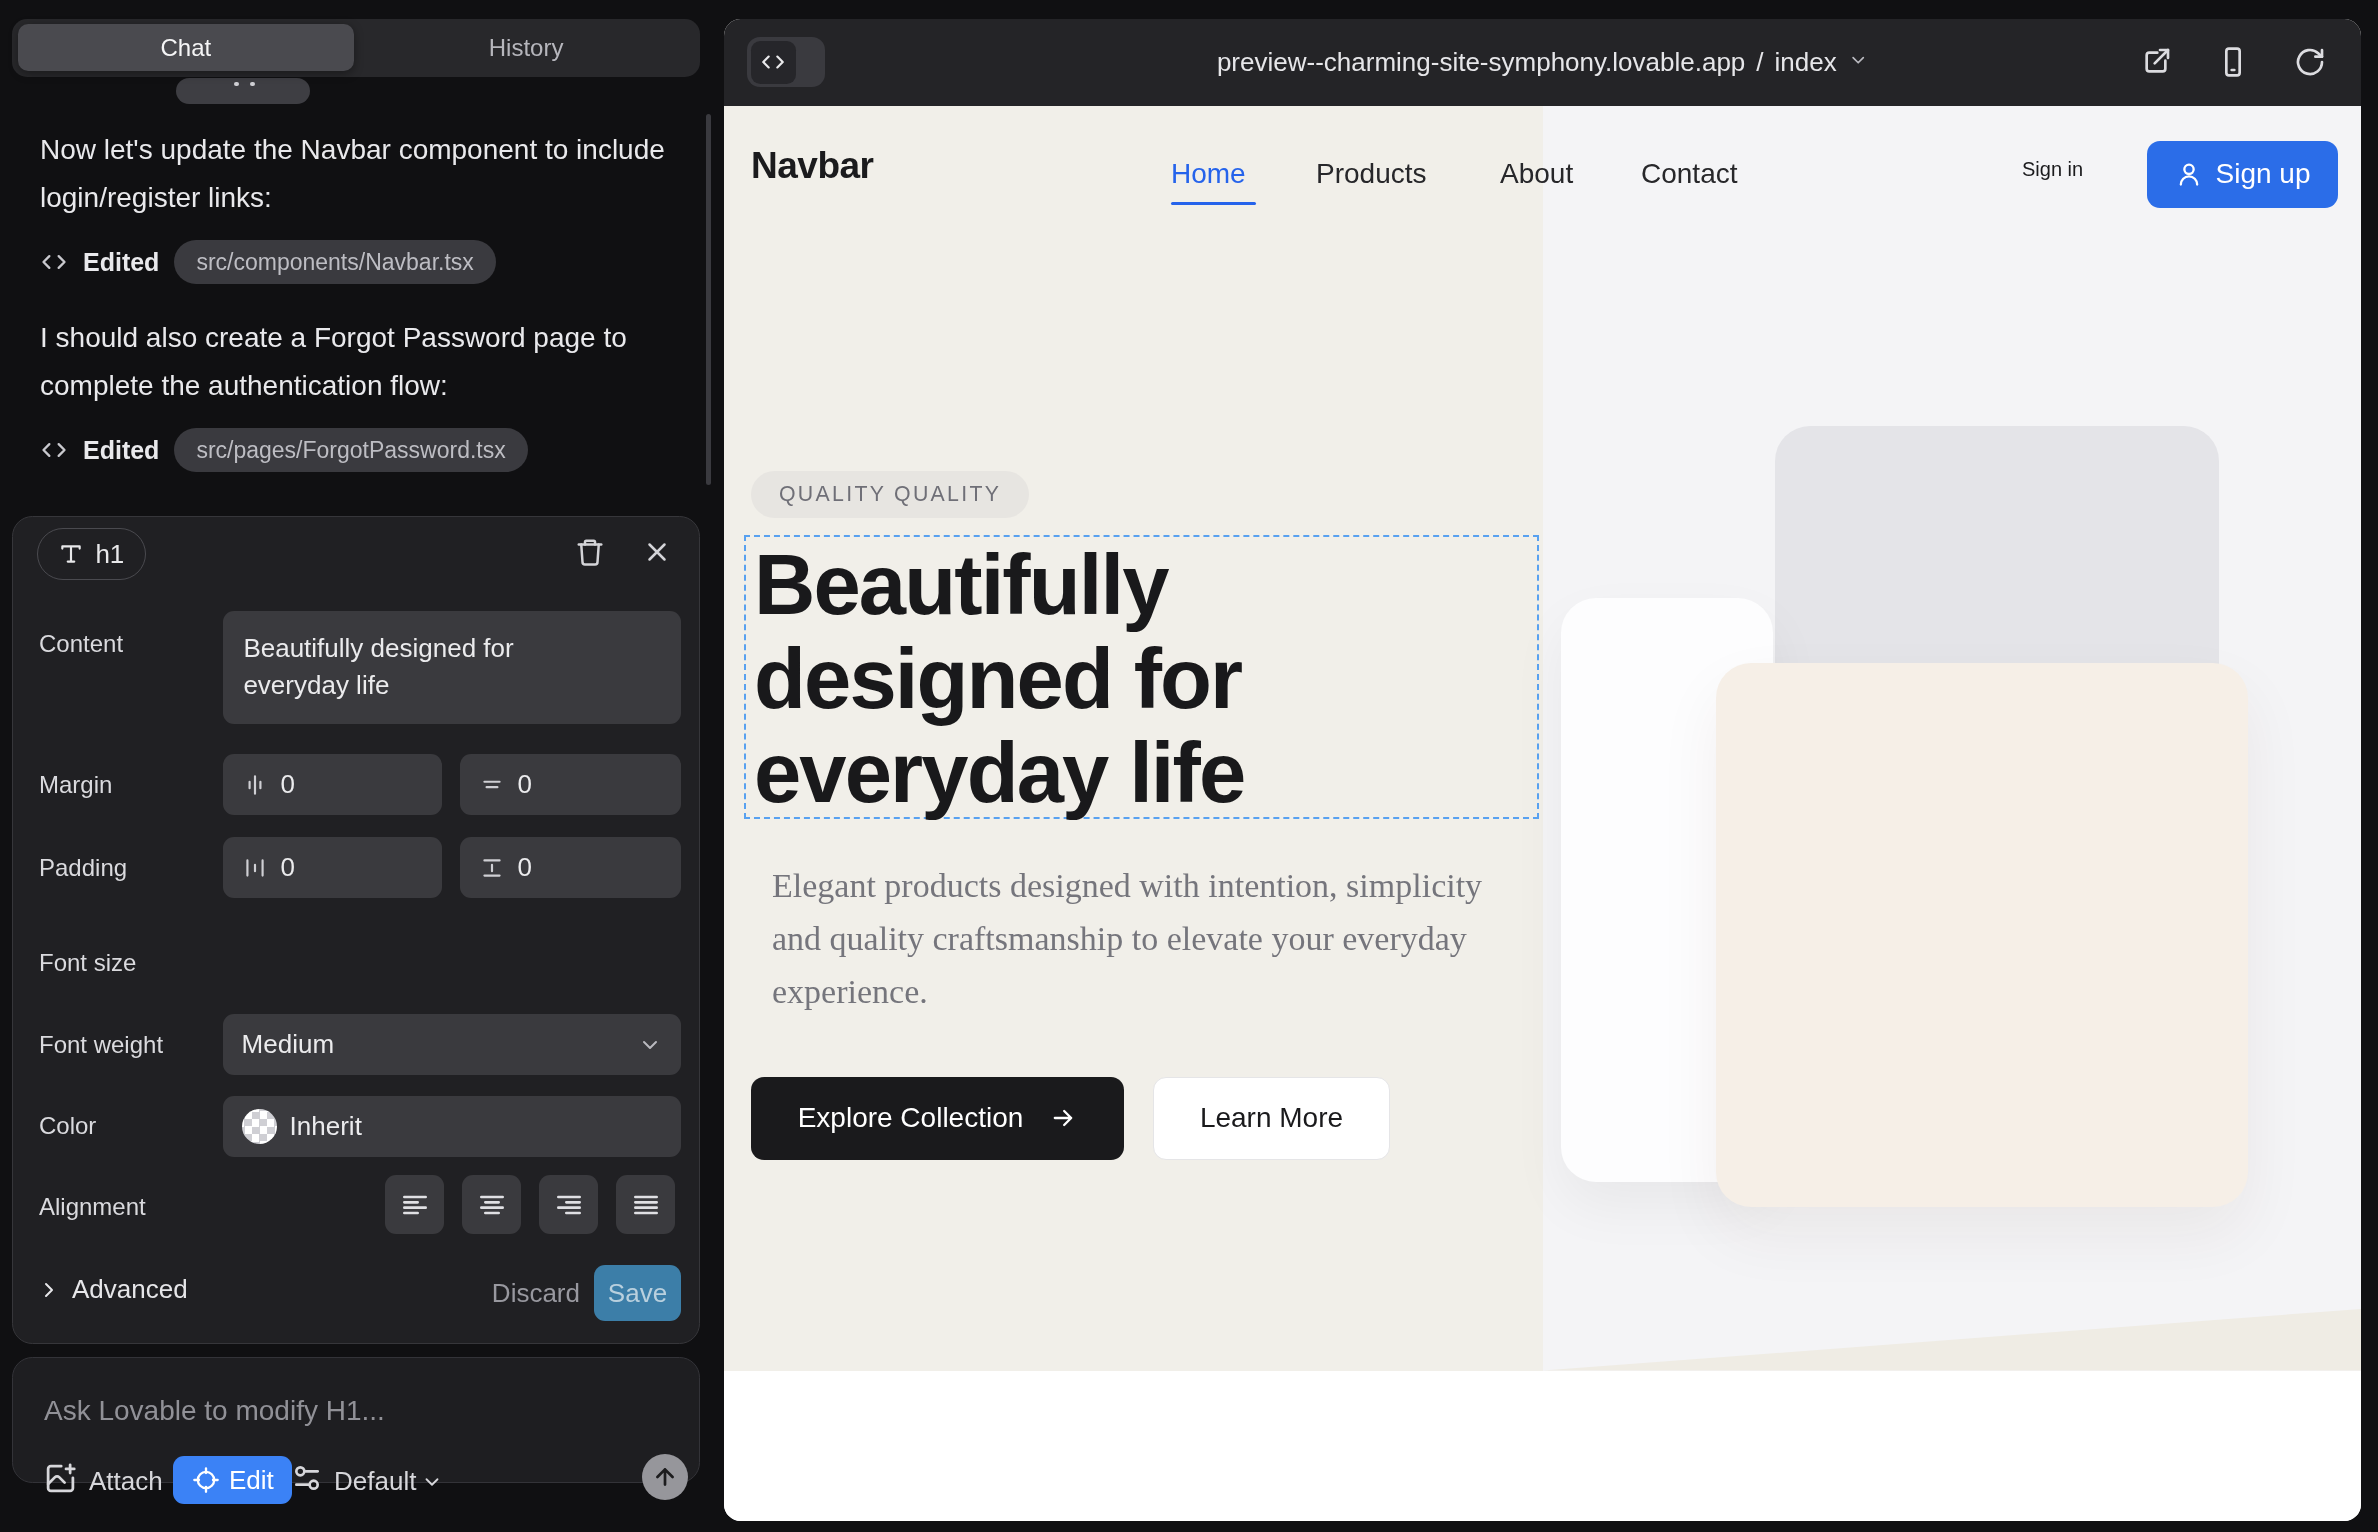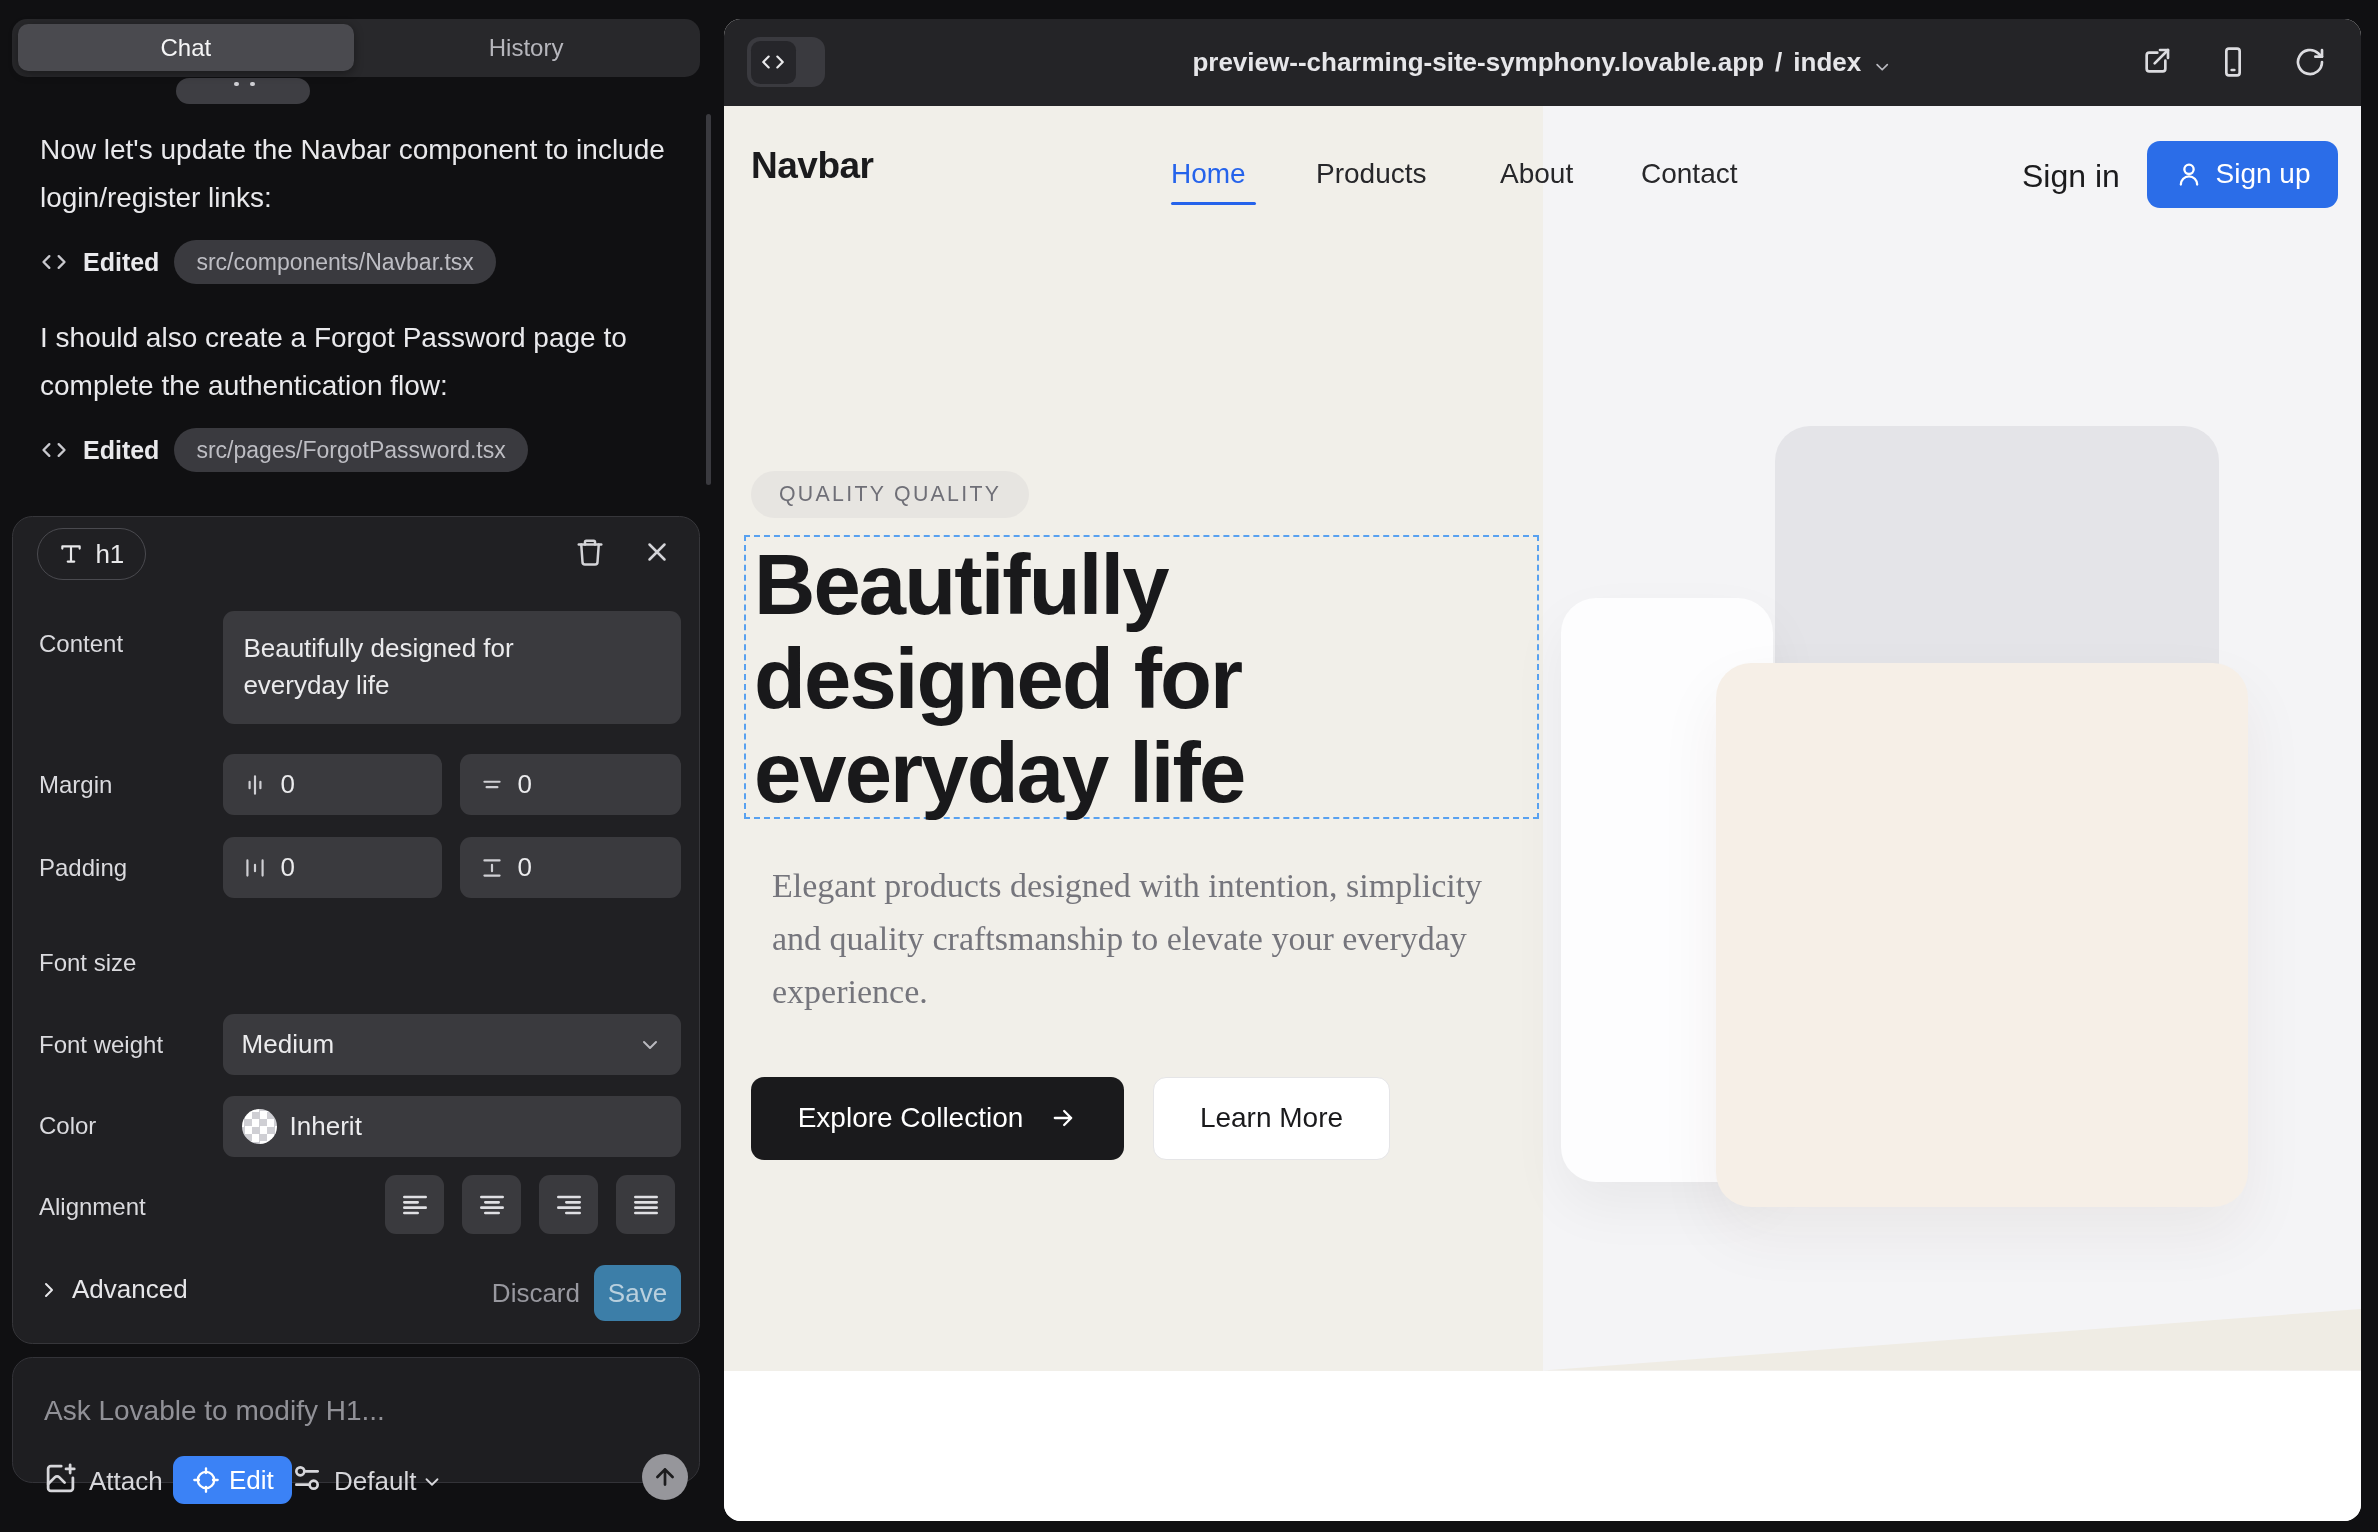--- a/index.html
+++ b/index.html
@@ -77,41 +77,41 @@
   .sendbtn{position:absolute;left:629px;top:96px;width:46px;height:46px;border-radius:50%;background:#96969b;
            display:flex;align-items:center;justify-content:center;color:#1c1c1e;}
 
   
   .preview{left:724px;top:18.6px;width:1637px;height:1502px;border-radius:16.7px;overflow:hidden;background:#fff;}
   .topbar{position:absolute;left:0;top:0;right:0;height:87px;background:#242427;display:flex;
           align-items:center;justify-content:center;}
   .codetoggle{position:absolute;left:23px;top:18.6px;width:78px;height:50px;background:#3a3a3f;border-radius:13px;}
   .codetoggle .seg{position:absolute;left:3.7px;top:3.7px;width:45px;height:43px;background:#26262a;border-radius:9.3px;
                    display:flex;align-items:center;justify-content:center;color:#eaeaec;}
-  .urlbar{display:flex;align-items:flex-end;gap:11px;color:#e6e6e9;font-size:26px;font-weight:bold;}
+  .urlbar{display:flex;align-items:flex-start;gap:11px;color:#e6e6e9;font-size:26px;}
   .urlbar .chev{color:#b9b9bf;margin-top:3.7px;}
   .tb-icons{position:absolute;right:35px;top:27px;display:flex;gap:45px;color:#dcdce0;}
 
   .site{position:absolute;left:0;top:87px;width:1637px;height:1415px;background:#ffffff;overflow:hidden;}
   .hero-left{left:0;top:0;width:819px;height:1265px;background:#f1efe9;}
   .hero-right{left:819px;top:0;width:818px;height:1265px;background:#f4f4f6;}
   .wedge{left:819px;top:1198px;width:818px;height:67px;background:#efece4;
          clip-path:polygon(0 100%,100% 8%,100% 100%);}
   .shape-gray{left:1051px;top:320px;width:444px;height:530px;background:#e4e4e8;border-radius:35px;}
   .shape-white{left:837px;top:492px;width:212px;height:584px;background:#fdfdfe;border-radius:35px;
                box-shadow:0 24px 56px rgba(0,0,0,.05);}
   .shape-cream{left:992px;top:557px;width:532px;height:544px;background:#f6efe7;border-radius:35px;
                box-shadow:0 28px 65px rgba(60,40,20,.06);}
 
   .brand{left:27px;top:39px;font-size:37px;font-weight:bold;color:#1b1b1d;letter-spacing:-0.5px;}
   .navlink{position:absolute;top:52px;font-size:28px;color:#27272a;}
   .nav-home{left:447px;color:#2563eb;}
   .nav-underline{left:447px;top:96px;width:85px;height:3.7px;background:#2563eb;border-radius:1.9px;}
   .nav-products{left:592px;} .nav-about{left:776px;} .nav-contact{left:917px;}
-  .signin{left:1298px;top:52px;font-size:32px;color:#1b1b1d;}
+  .signin{left:1298px;top:52px;font-size:20px;color:#1b1b1d;}
   .signup{left:1423px;top:35px;width:191px;height:67px;background:#2b6de8;border-radius:13px;color:#fff;
           font-size:28px;display:flex;align-items:center;justify-content:center;gap:13px;}
 
   .badge{left:27px;top:365px;height:47px;padding:0 28px;border-radius:24px;background:#e7e5e1;color:#6f6f77;
          font-size:21.3px;letter-spacing:2.3px;display:flex;align-items:center;white-space:nowrap;}
   .selection{left:19.5px;top:429px;width:795px;height:284px;border:2.8px dashed #58a1f0;}
   .hero-h1{left:30px;top:432px;width:772px;font-size:85px;line-height:94px;font-weight:bold;
            color:#19191b;letter-spacing:-1.9px;}
   .hero-desc{left:48px;top:753px;width:735px;font-size:34px;line-height:53px;color:#75757c;font-family:Liberation Serif, serif;}
   .cta1{left:27px;top:971px;width:373px;height:83px;background:#1a1a1c;border-radius:13px;color:#fff;

